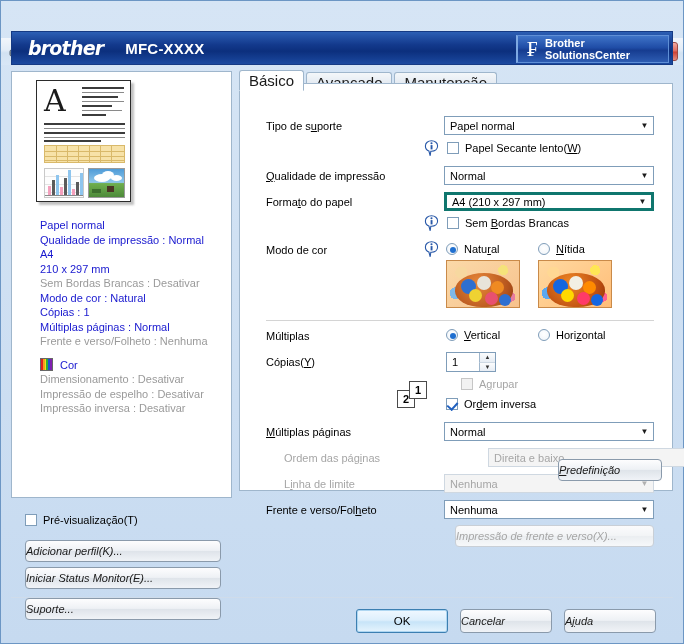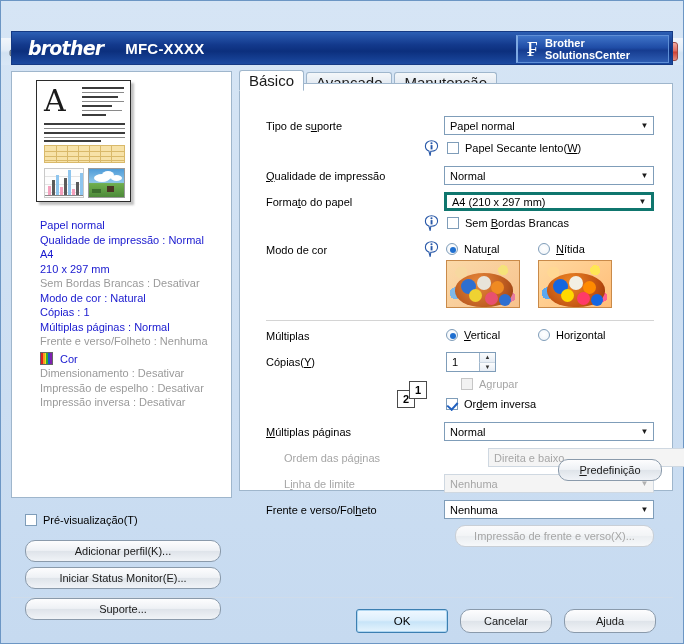--- a/index.html
+++ b/index.html
@@ -85,30 +85,30 @@
               background:#fdfdfd; border:1px solid #c9c9c9; overflow:hidden; }
   .chartbox b { position:absolute; bottom:2px; width:3px; }
   .photo { position:absolute; left:51px; top:87px; width:37px; height:30px;
            background:linear-gradient(180deg,#4f9cd8 0%,#8fc7ea 48%,#6fae4e 52%,#4d8a3a 100%);
            border:1px solid #9a9a9a; overflow:hidden; }
   .cloud { position:absolute; background:#fff; border-radius:50%; }
   .summary { position:absolute; left:28px; top:146px; width:188px; line-height:14.5px; font-size:11px; }
   .summary div { white-space:nowrap; }
   .sum-blue { color:#1818cf; }
   .sum-gray { color:#9a9a9a; }
-  .colorline { display:flex; align-items:center; gap:7px; margin-top:3px; }
+  .colorline { display:flex; align-items:center; gap:7px; margin-top:9px; }
   .coloricon { width:13px; height:13px; border:1px solid #666; display:flex; flex:none; }
   .coloricon i { flex:1; }
   
   .preview-check { position:absolute; left:14px; top:443px; display:flex; align-items:center; gap:6px; }
   .btn {
-    border:1px solid #8a9aab; border-radius:10px;
+    border:1px solid #8a9aab; border-radius:4px;
     background:linear-gradient(180deg,#fdfdfe 0%,#eef1f5 47%,#dfe4ea 52%,#f0f3f7 100%);
-    font-size:11px; color:#1a1a1a; display:flex; align-items:center; justify-content:center;
-    cursor:default; font-family:"Liberation Sans", sans-serif;
+    font-size:11px; color:#1a1a1a; display:flex; align-items:center; justify-content:flex-start;
+    cursor:default; font-family:"Liberation Sans", sans-serif;font-style:italic;
   }
   .leftbtn { position:absolute; left:14px; width:196px; height:22px; }
   
   .rightpanel { position:absolute; left:228px; top:0; width:434px; height:427px; }
   .tabstrip { position:absolute; left:0; top:0; height:20px; display:flex; align-items:flex-end; }
   .tab {
     height:19px; padding:0 9px; margin-right:2px;
     border:1px solid #9fb6cc; border-bottom:none;
     border-radius:3px 3px 0 0;
     background:linear-gradient(180deg,#f4f7fa 0%,#e6ecf3 50%,#dde5ee 100%);

